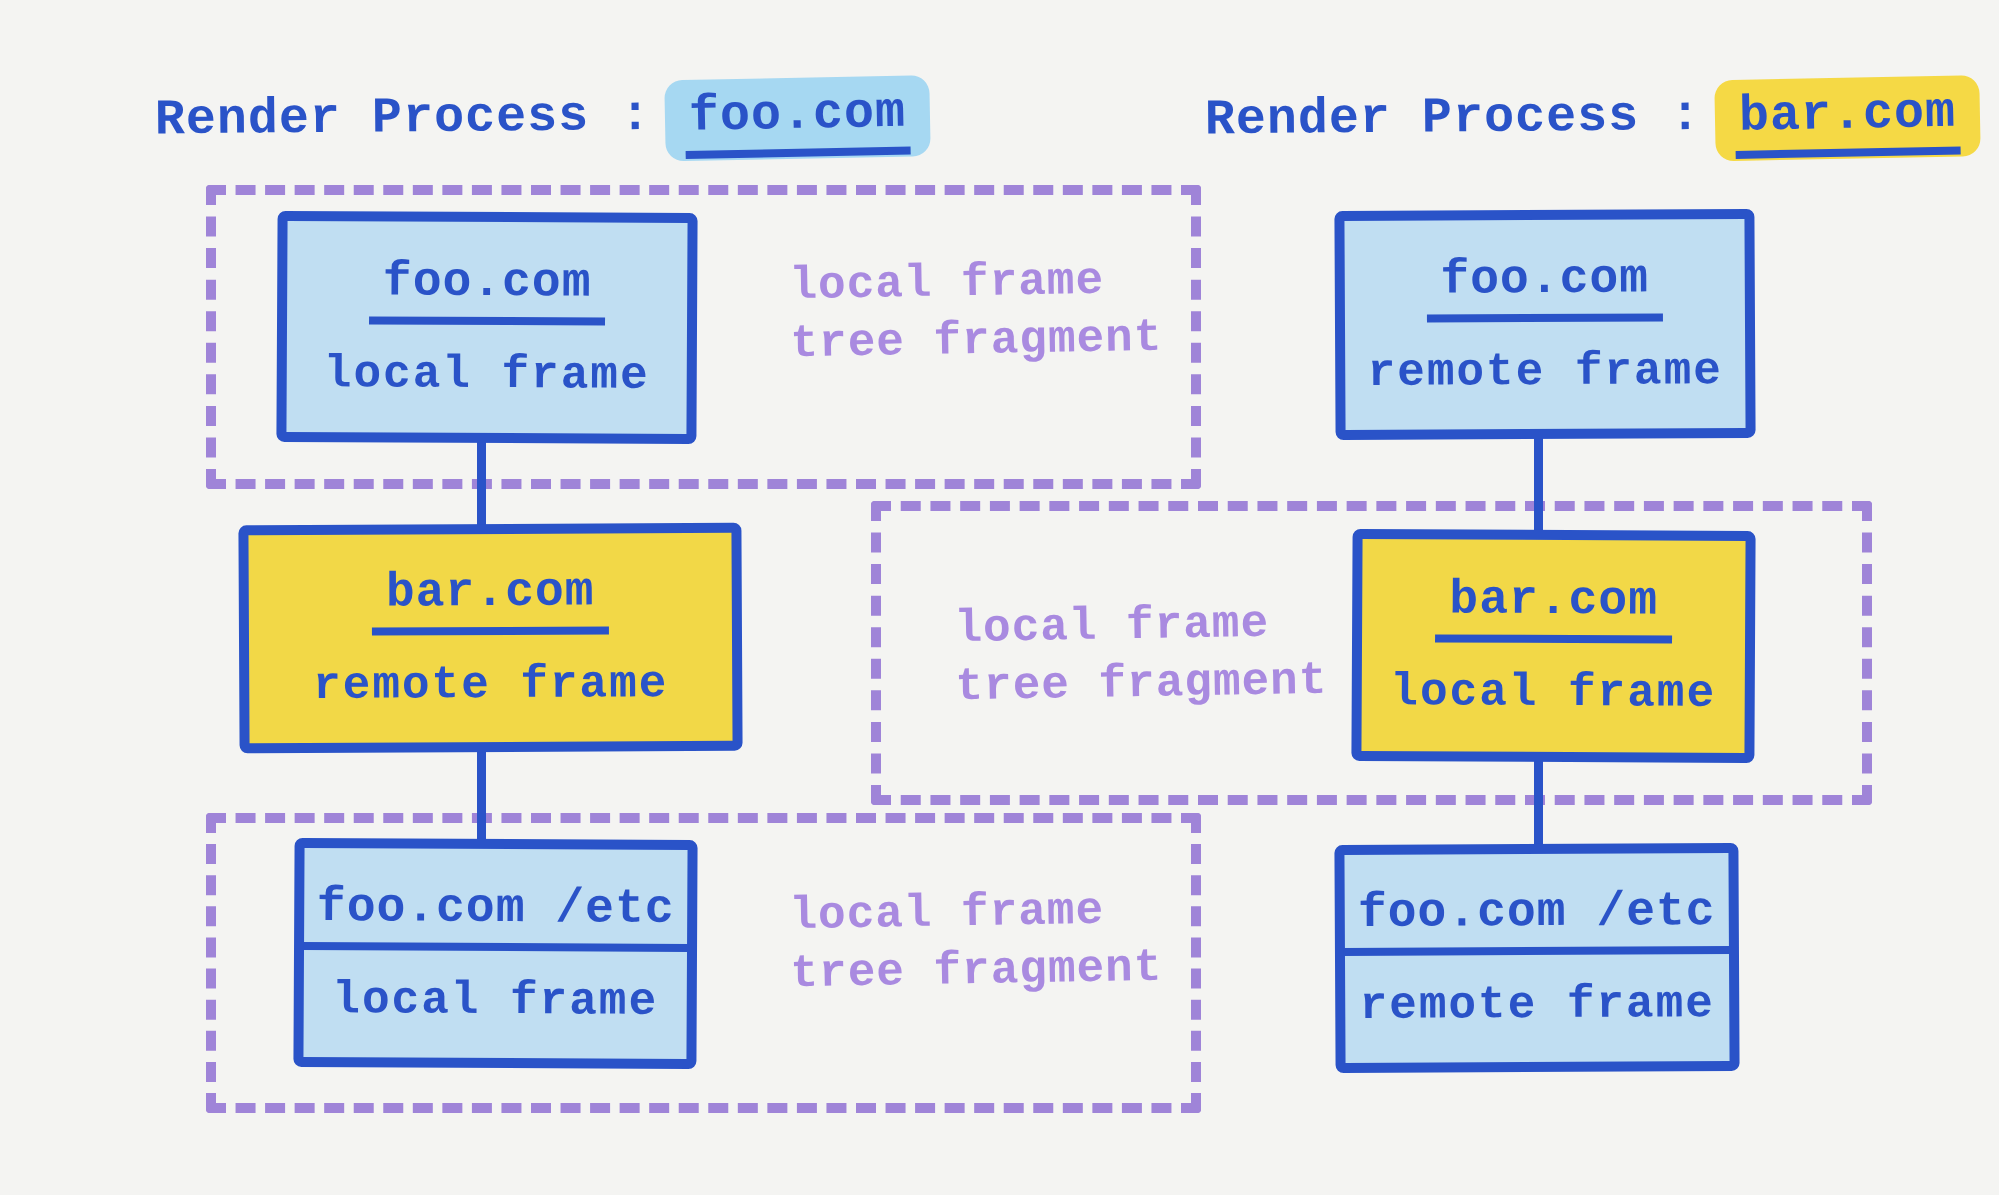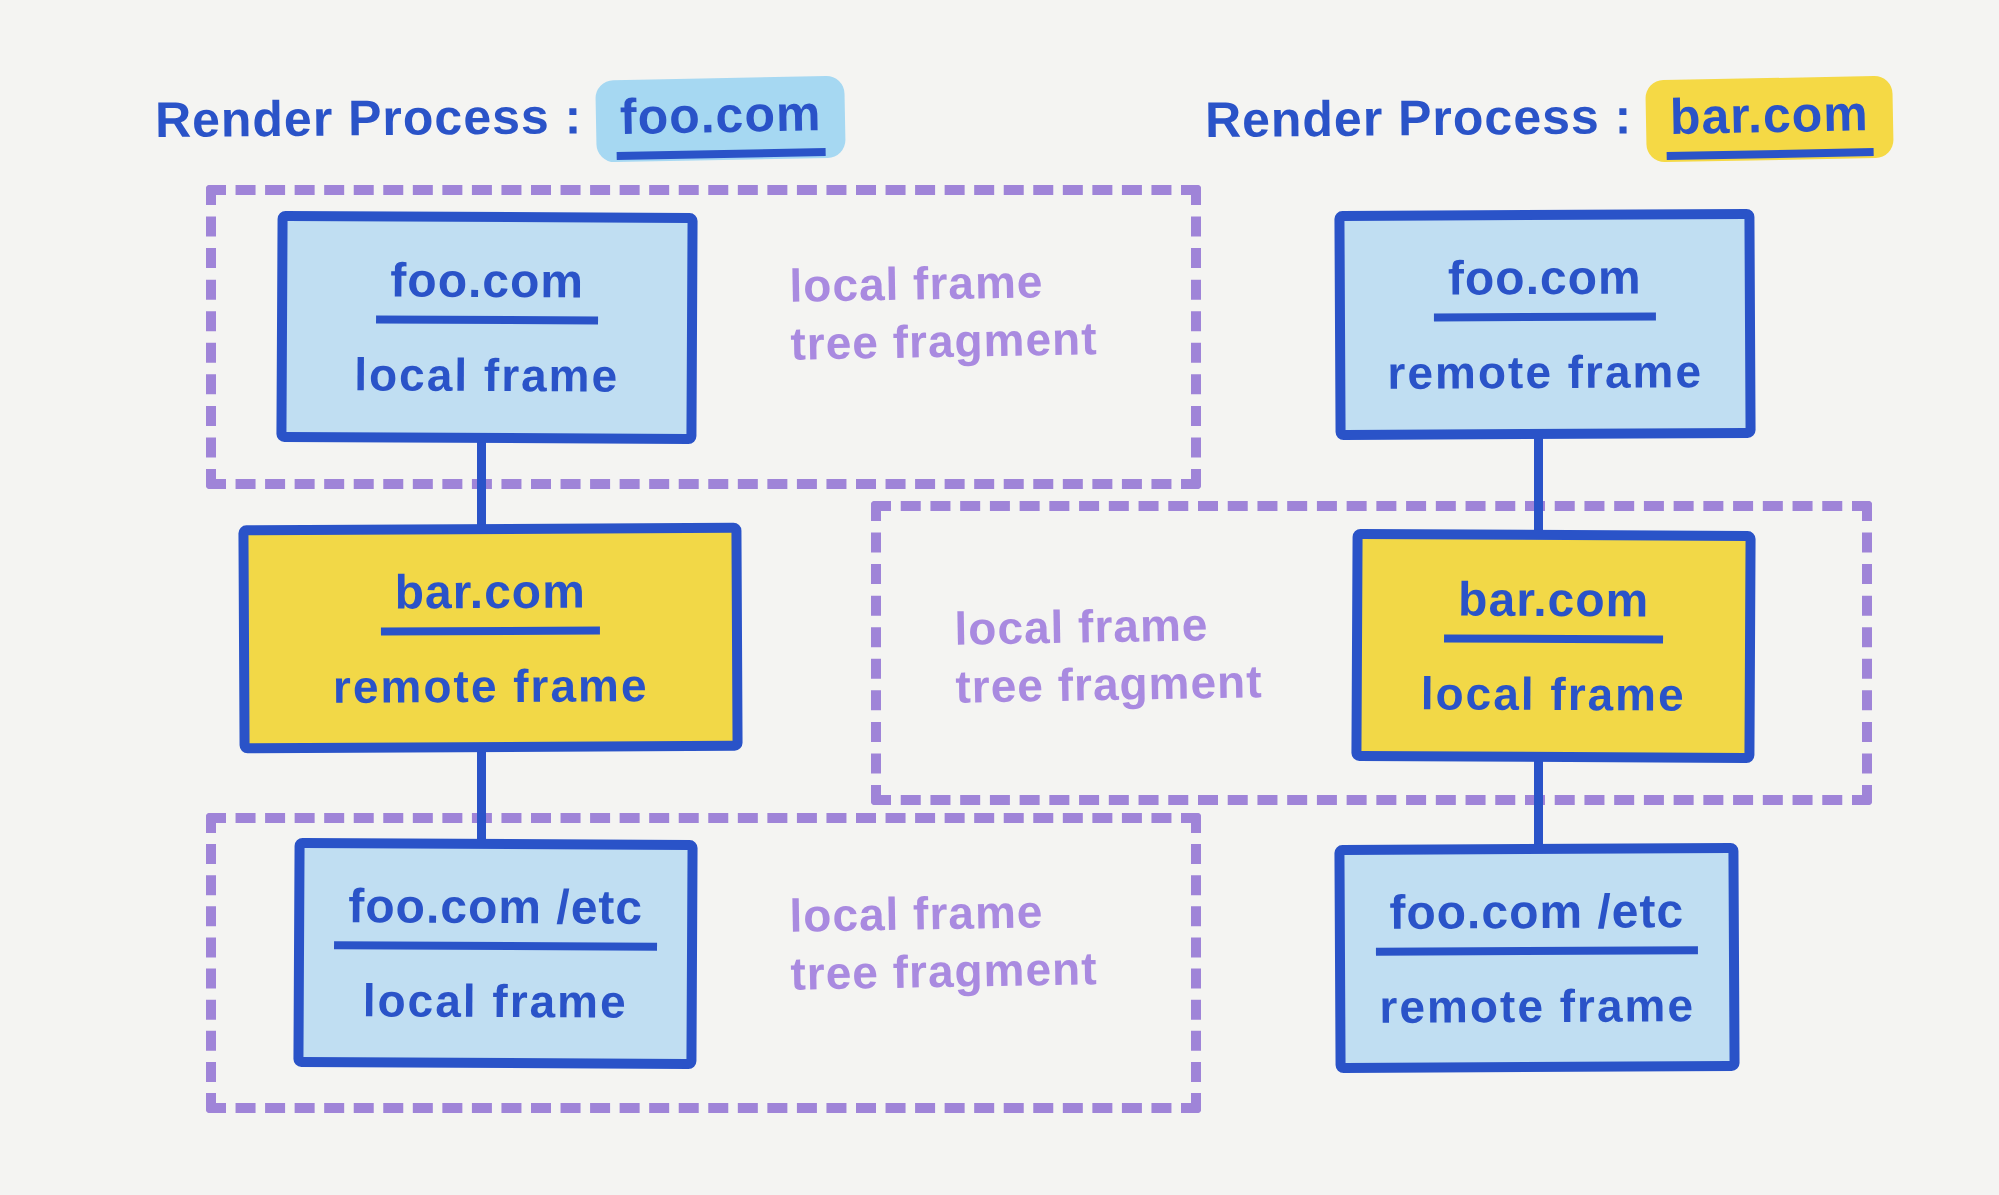--- a/index.html
+++ b/index.html
@@ -1,20 +1,20 @@
 <!DOCTYPE html>
 <html><head>
 <meta charset="utf-8">
 <style>
   html,body{margin:0;padding:0;}
   .canvas{
     position:relative;
     width:1999px;height:1195px;
     background:#f4f4f2;
-    font-family:Liberation Sans, sans-serif;
+    font-family:Liberation Mono, monospace;
     font-weight:bold;
     color:#2a53c8;
     overflow:hidden;
   }
   
   .title{
     position:absolute;
     font-size:50px;
     letter-spacing:1px;
     white-space:nowrap;

